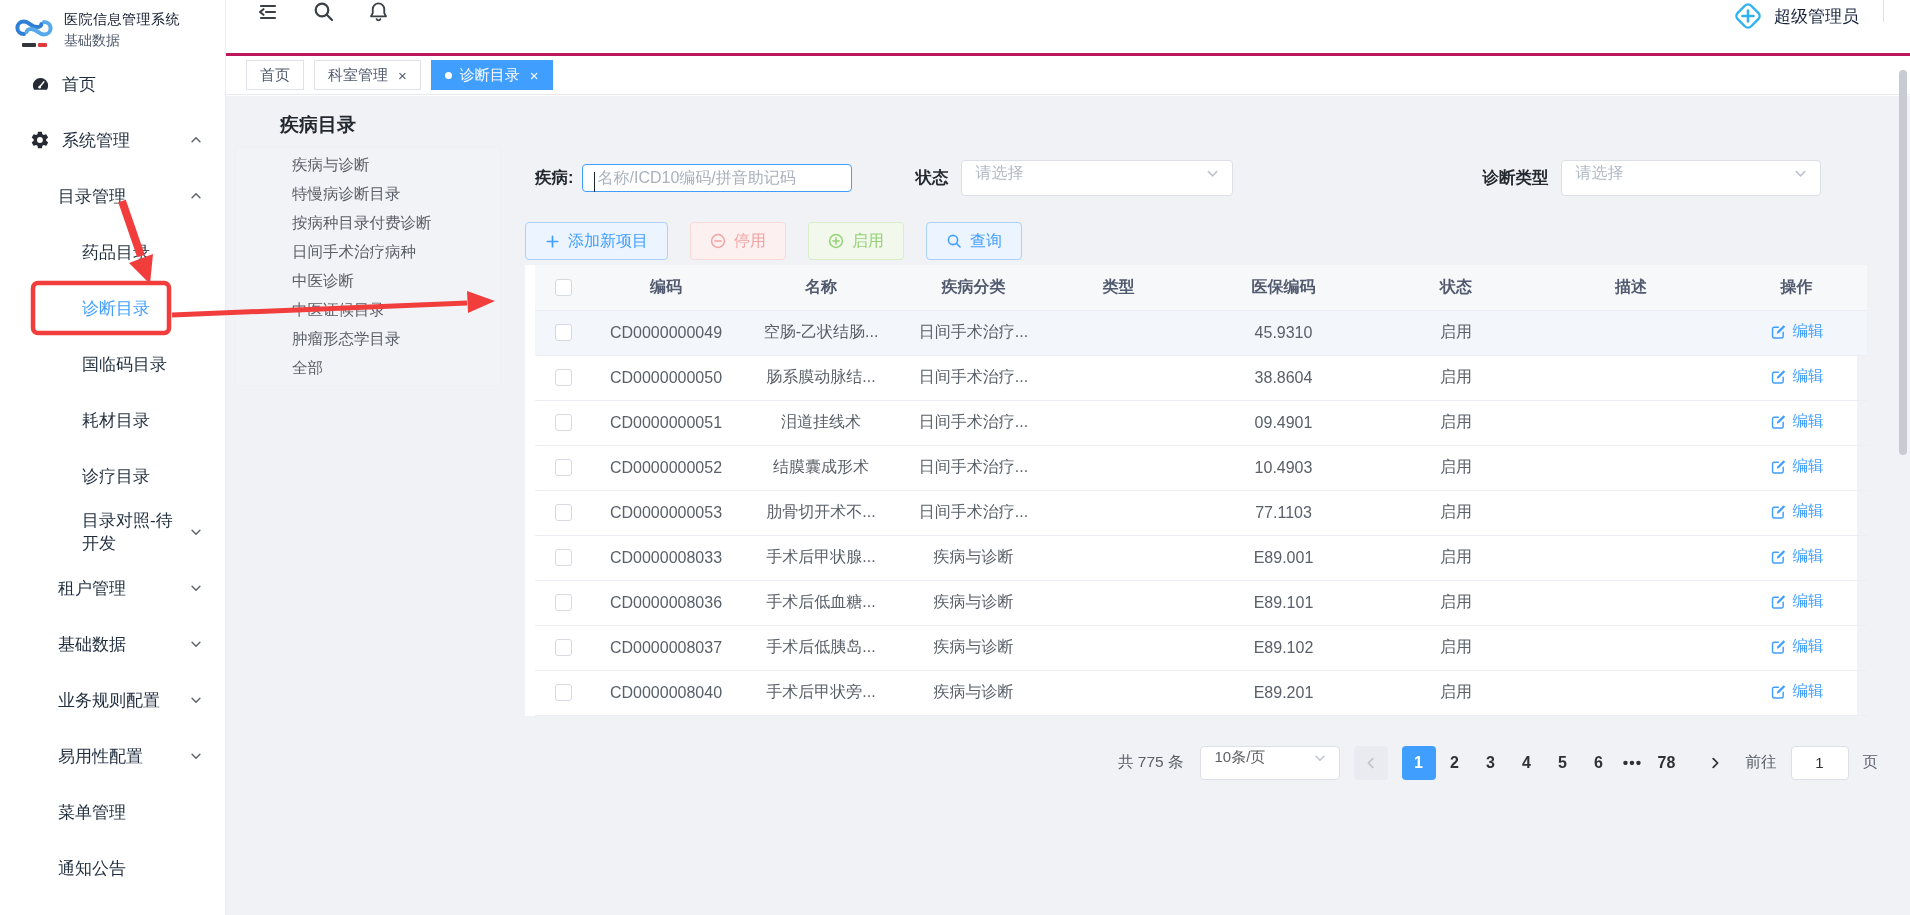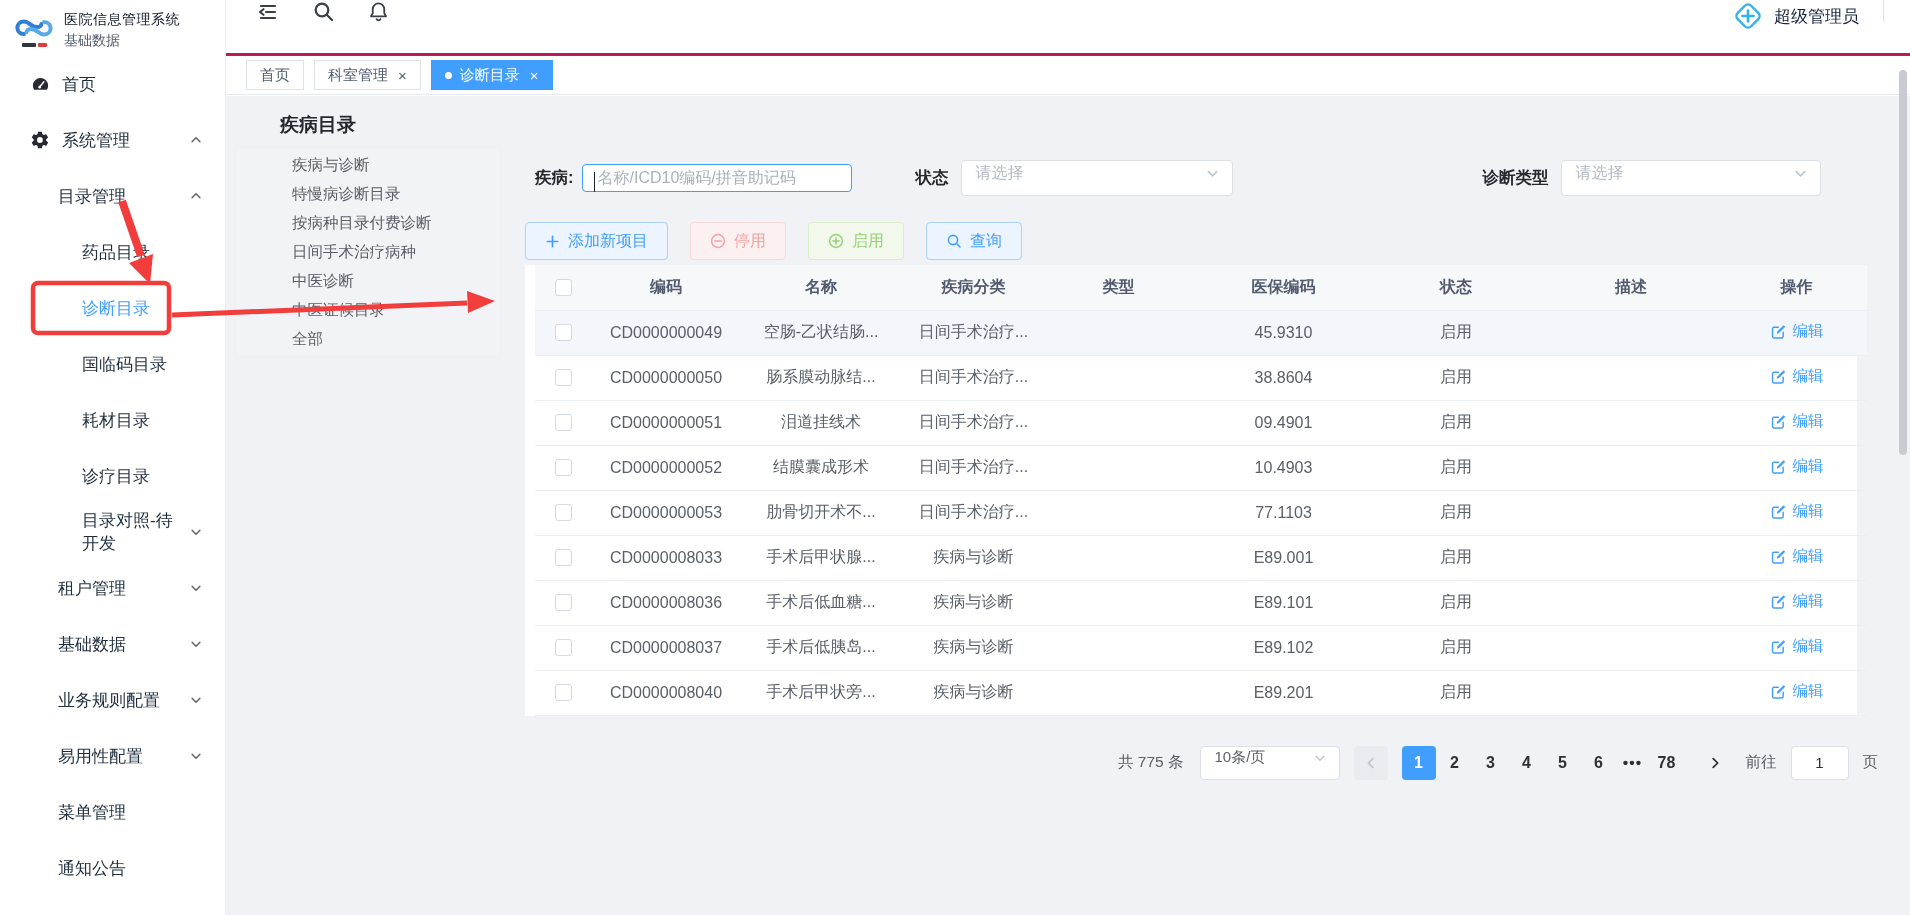--- a/index.html
+++ b/index.html
@@ -258,20 +258,21 @@
     <div class="content">
       <div class="panel">
         <div class="panel-title">疾病目录</div>
         <div class="panel-list">
             <div class="pl-item">疾病与诊断</div>
             <div class="pl-item">特慢病诊断目录</div>
             <div class="pl-item">按病种目录付费诊断</div>
             <div class="pl-item">日间手术治疗病种</div>
             <div class="pl-item">中医诊断</div>
             <div class="pl-item">中医证候目录</div>
+            <div class="pl-item">肿瘤形态学目录</div>
             <div class="pl-item">全部</div>
           </div>
       </div>
 
       <div class="main">
 
         <div class="filters">
           <label class="flabel">疾病:</label>
           <div class="input-wrap">
             <input class="dinput" placeholder="名称/ICD10编码/拼音助记码" style="">

